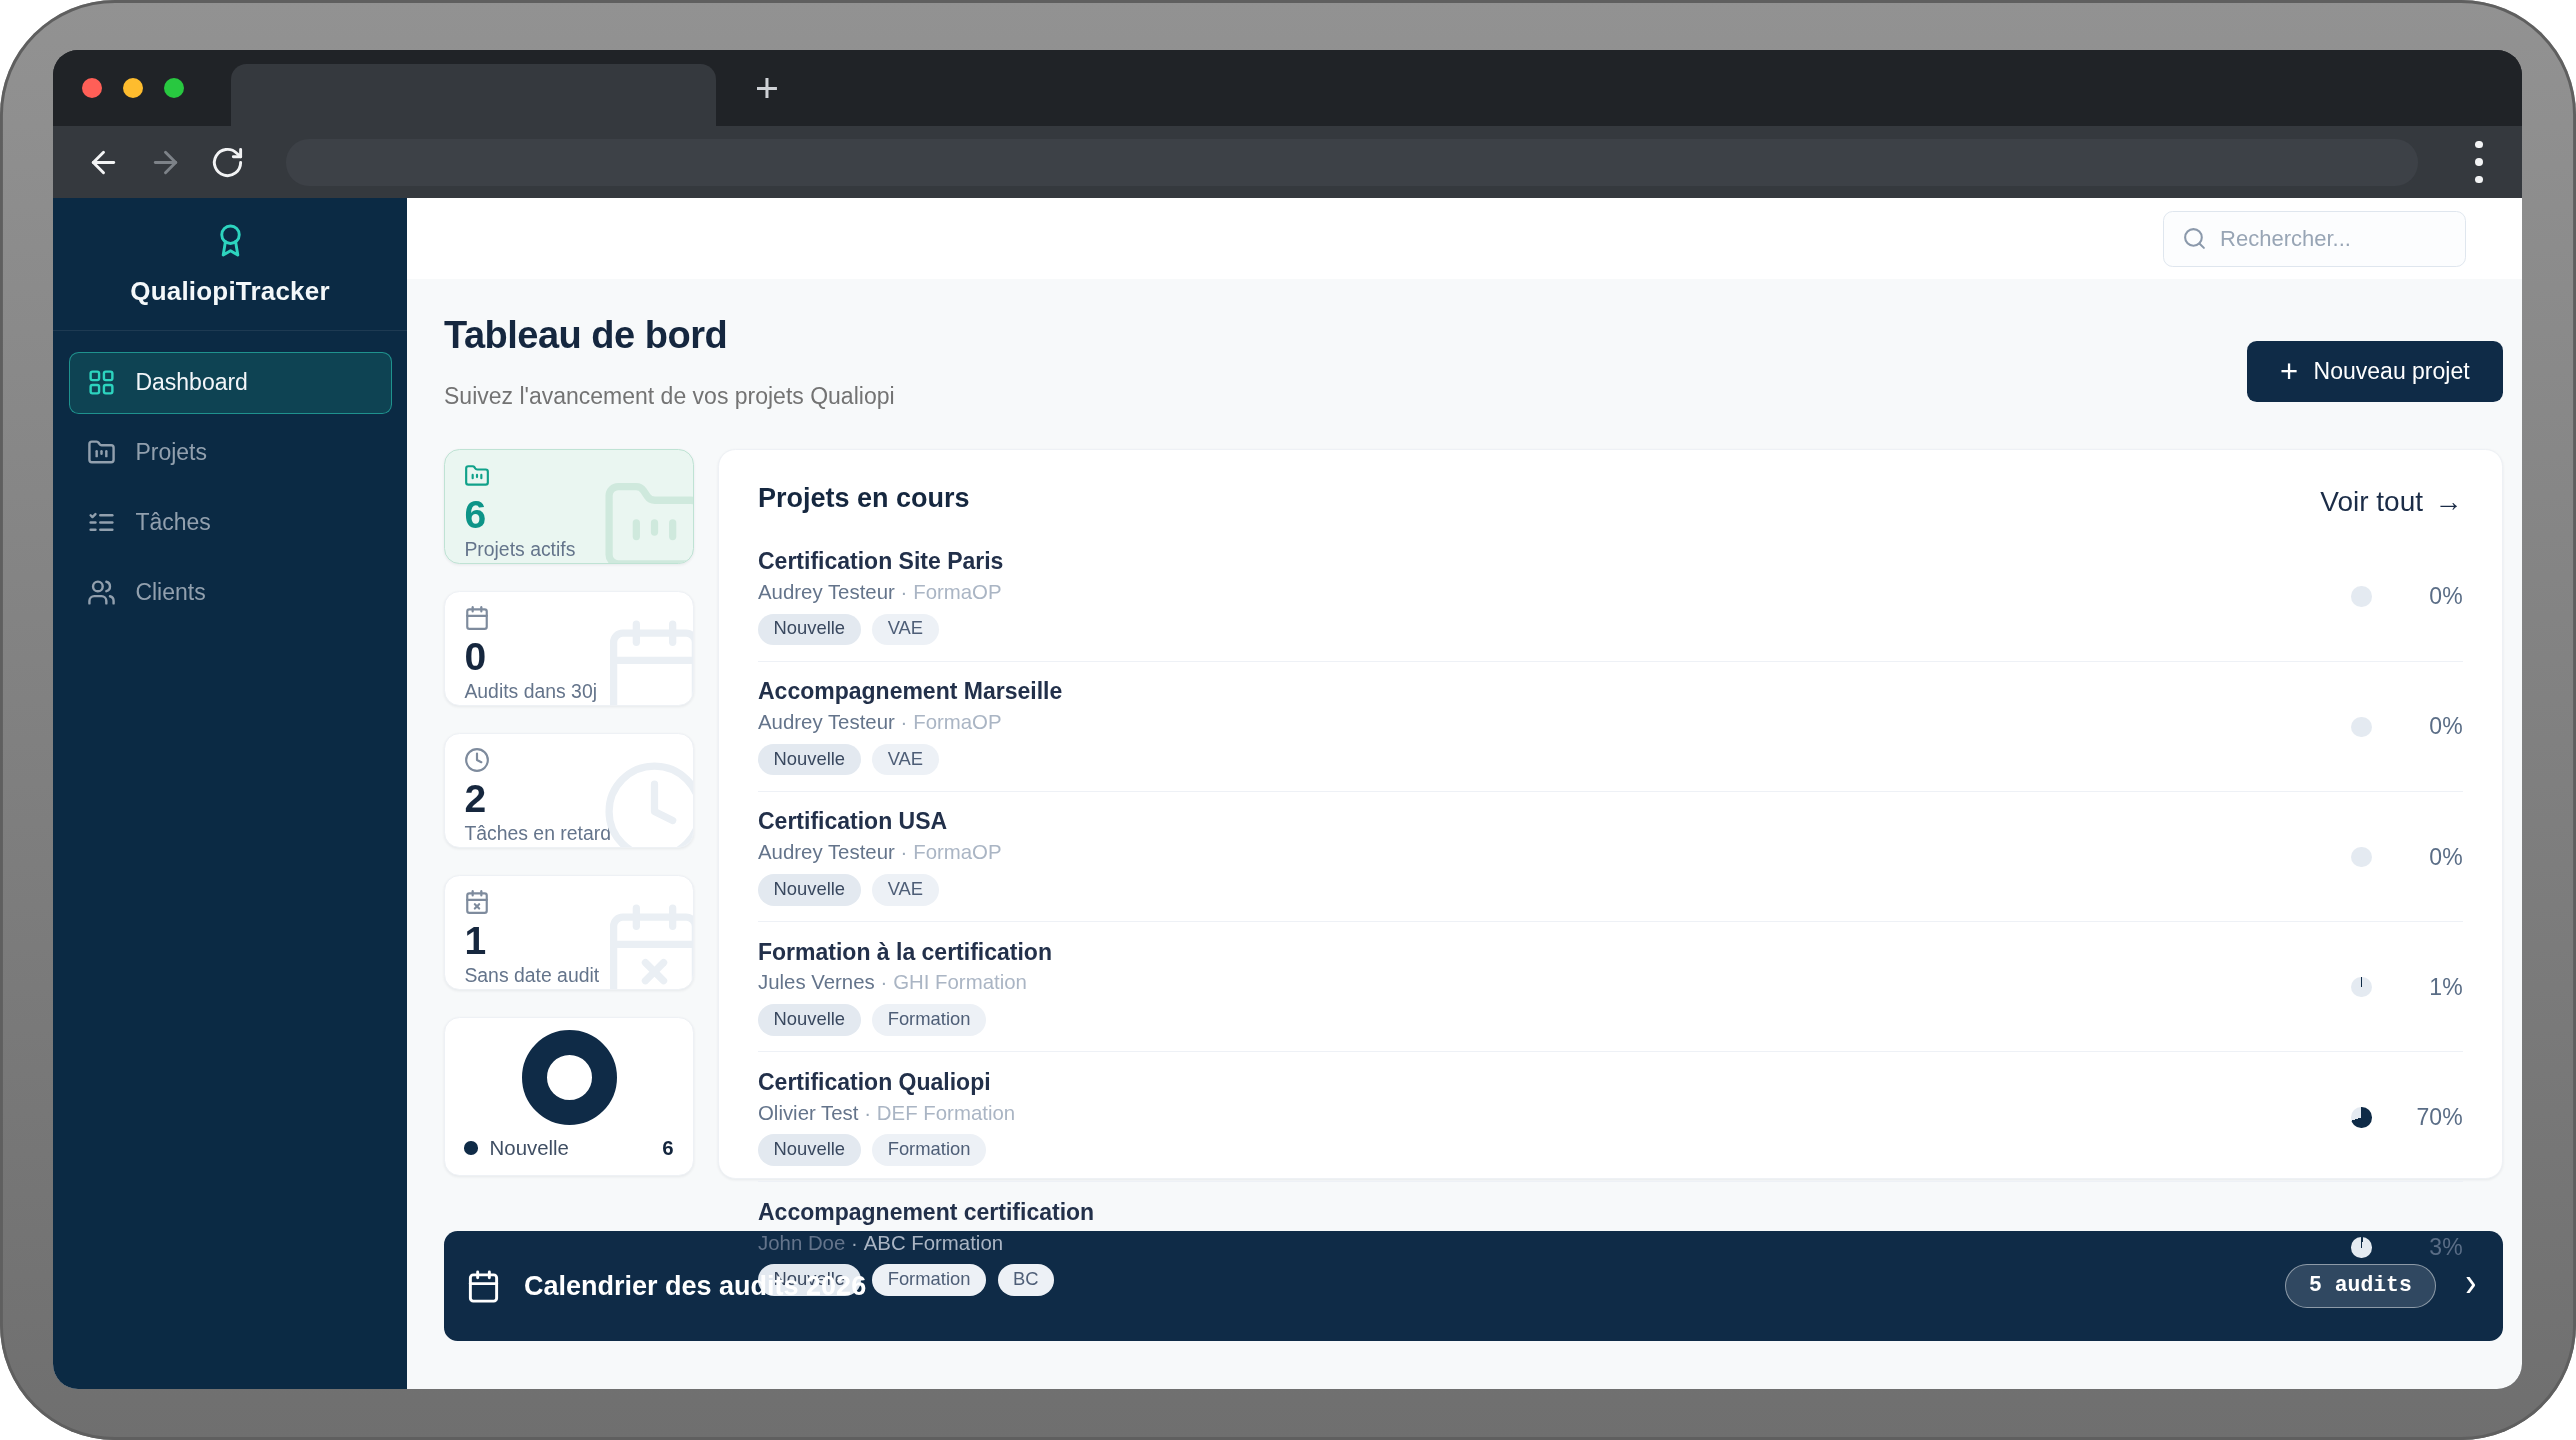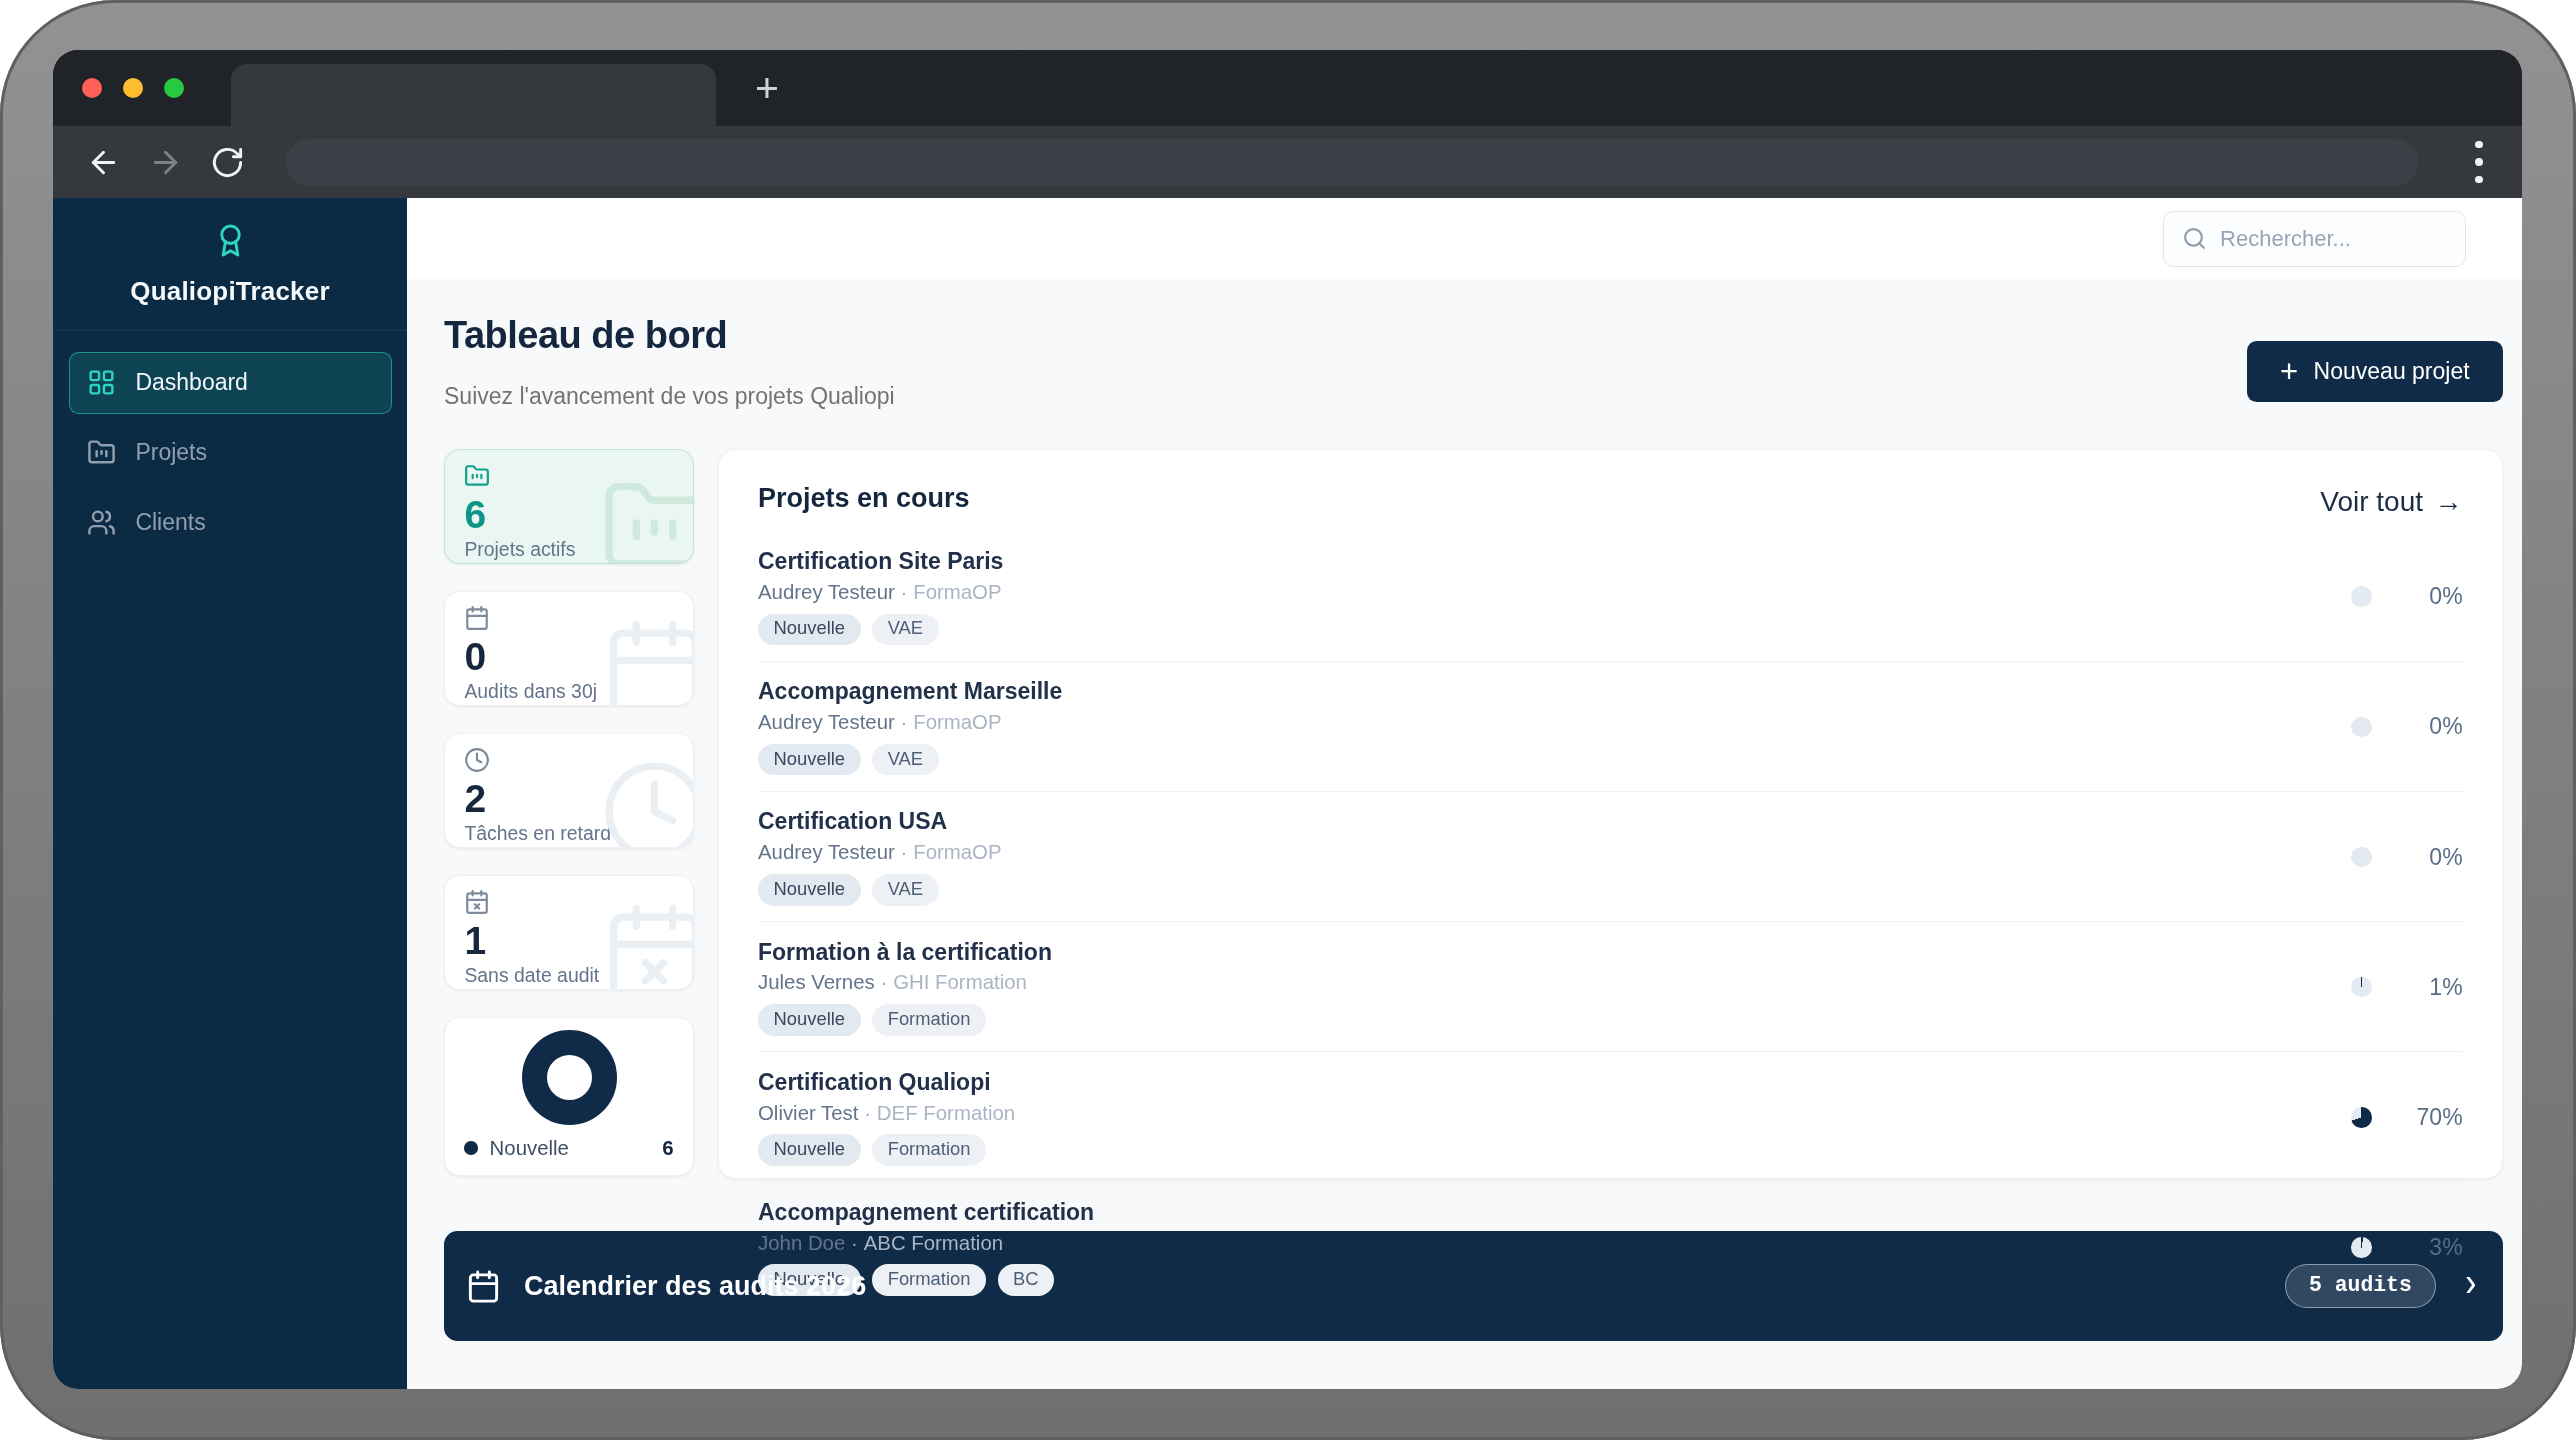--- a/index.html
+++ b/index.html
@@ -161,20 +161,31 @@
           <svg viewBox="0 0 24 24" fill="none" stroke="currentColor" stroke-width="2" stroke-linecap="round" stroke-linejoin="round">
                 <path d="M20 20a2 2 0 0 0 2-2V8a2 2 0 0 0-2-2h-7.9a2 2 0 0 1-1.69-.9L9.6 3.9A2 2 0 0 0 7.93 3H4a2 2 0 0 0-2 2v13a2 2 0 0 0 2 2Z"></path>
                 <path d="M8 11v4"></path>
                 <path d="M12 11v2"></path>
                 <path d="M16 11v4"></path>
               </svg>
           <span>Projets</span>
         </div>
         <div class="nav-item">
           <svg viewBox="0 0 24 24" fill="none" stroke="currentColor" stroke-width="2" stroke-linecap="round" stroke-linejoin="round">
+                <path d="M11 6h10"></path>
+                <path d="M11 12h10"></path>
+                <path d="M11 18h10"></path>
+                <path d="m3 6 1.5 1.5L7 5"></path>
+                <path d="M3 12h4"></path>
+                <path d="M3 18h4"></path>
+              </svg>
+          <span>Tâches</span>
+        </div>
+        <div class="nav-item">
+          <svg viewBox="0 0 24 24" fill="none" stroke="currentColor" stroke-width="2" stroke-linecap="round" stroke-linejoin="round">
                 <path d="M16 21v-2a4 4 0 0 0-4-4H6a4 4 0 0 0-4 4v2"></path>
                 <circle cx="9" cy="7" r="4"></circle>
                 <path d="M22 21v-2a4 4 0 0 0-3-3.87"></path>
                 <path d="M16 3.13a4 4 0 0 1 0 7.75"></path>
               </svg>
           <span>Clients</span>
         </div>
       </nav>
     </aside>
 

